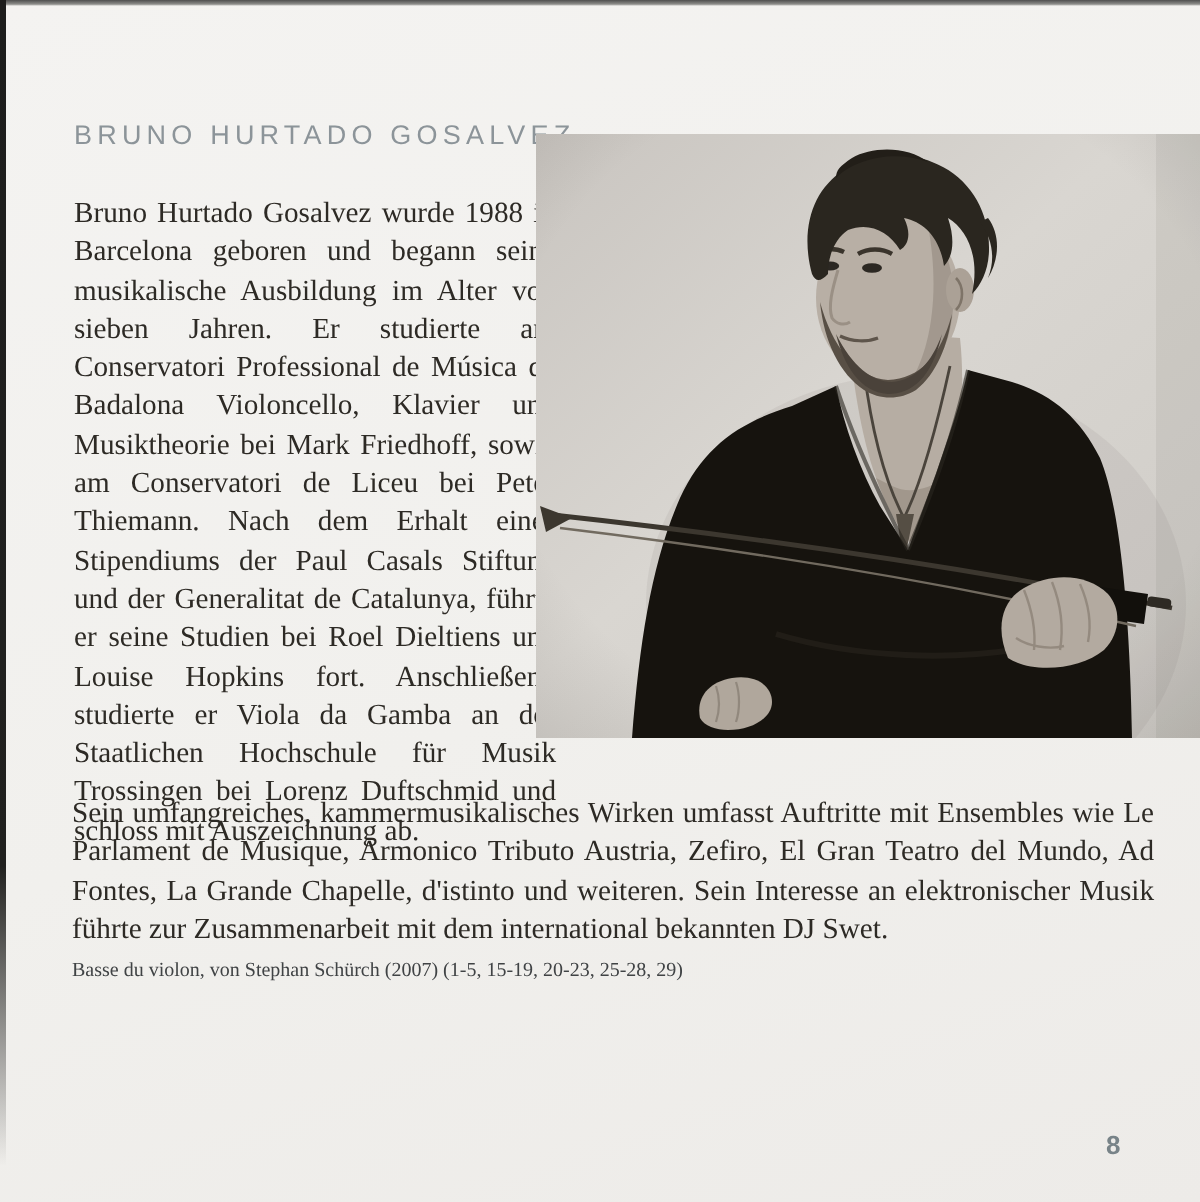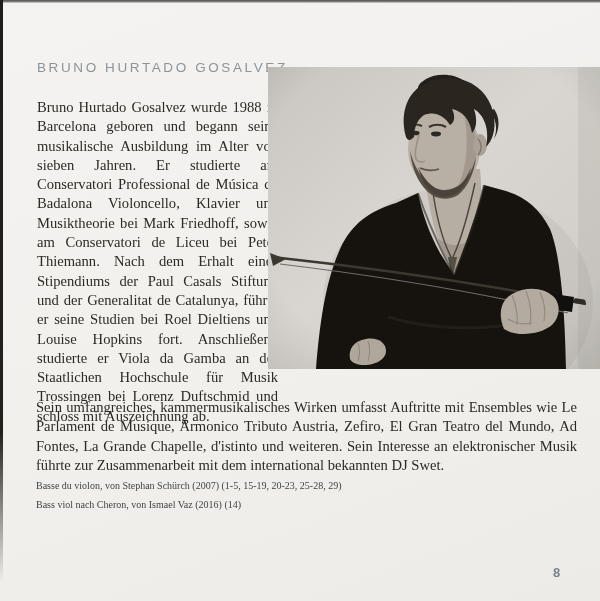--- a/index.html
+++ b/index.html
@@ -141,18 +141,17 @@
         <path d="M90,276 C92,282 92,288 90,294" stroke="#91887d" stroke-width="1.1" fill="none"></path>
         <path d="M100,274 C102,280 102,288 100,294" stroke="#91887d" stroke-width="1.1" fill="none"></path>
       </g>
     </g>
   </svg>
 
   <div class="bio-wide">Sein umfangreiches, kammermusikalisches Wirken umfasst Auftritte mit Ensembles wie Le Parlament de Musique, Armonico Tributo Austria, Zefiro, El Gran Teatro del Mundo, Ad Fontes, La Grande Chapelle, d'istinto und weiteren. Sein Interesse an elektronischer Musik führte zur Zusammenarbeit mit dem international bekannten DJ Swet.</div>
 
   <div class="instruments">
     <div>Basse du violon, von Stephan Schürch (2007) (1-5, 15-19, 20-23, 25-28, 29)</div>
-    <div>Bass viol nach Cheron, von Ismael Vaz (2016) (14)</div>
   </div>
 
   <div class="page-number">8</div>
 
 </div>
 
 </body></html>

